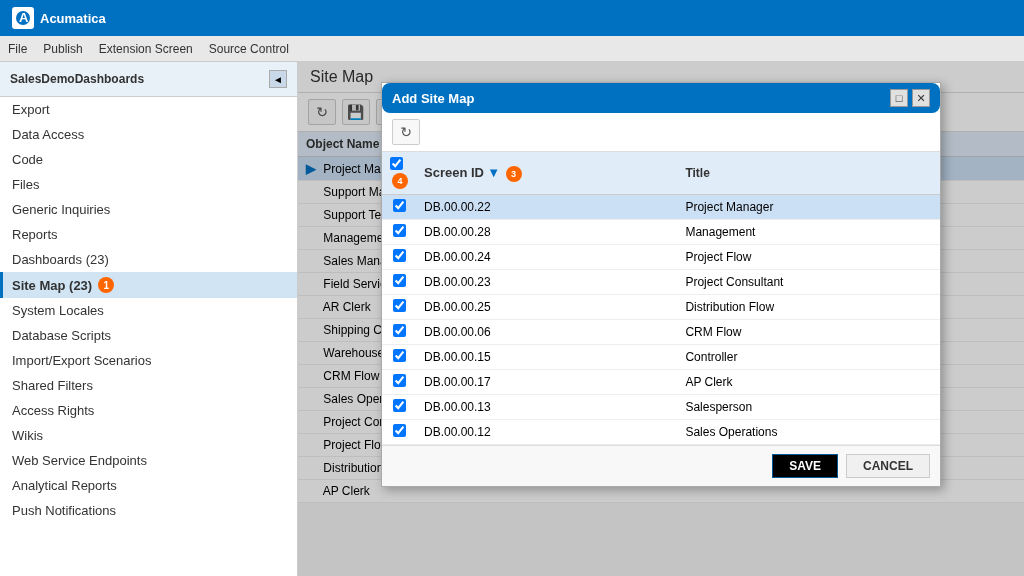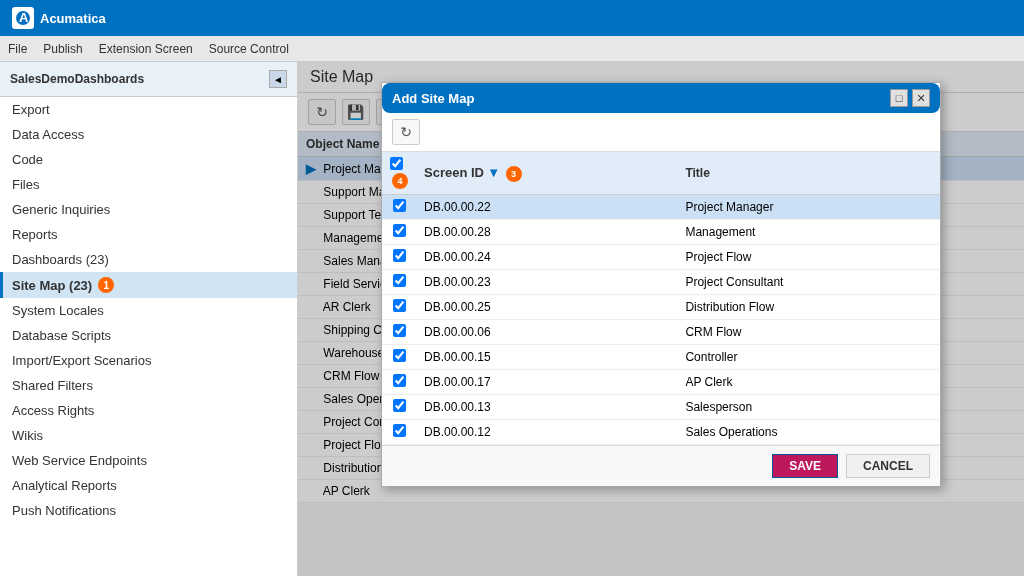--- a/index.html
+++ b/index.html
@@ -260,21 +260,21 @@
       padding: 8px 10px;
       display: flex;
       align-items: center;
       justify-content: flex-end;
       gap: 8px;
       border-top: 1px solid #ddd;
       background: #f8f8f8;
     }
     .btn-save {
       padding: 4px 16px;
-      background: #be185d;
+      background: #000000;
       color: white;
       border: 1px solid #005a99;
       cursor: pointer;
       font-size: 12px;
       font-weight: bold;
     }
     .btn-cancel {
       padding: 4px 16px;
       background: #f0f0f0;
       color: #333;

